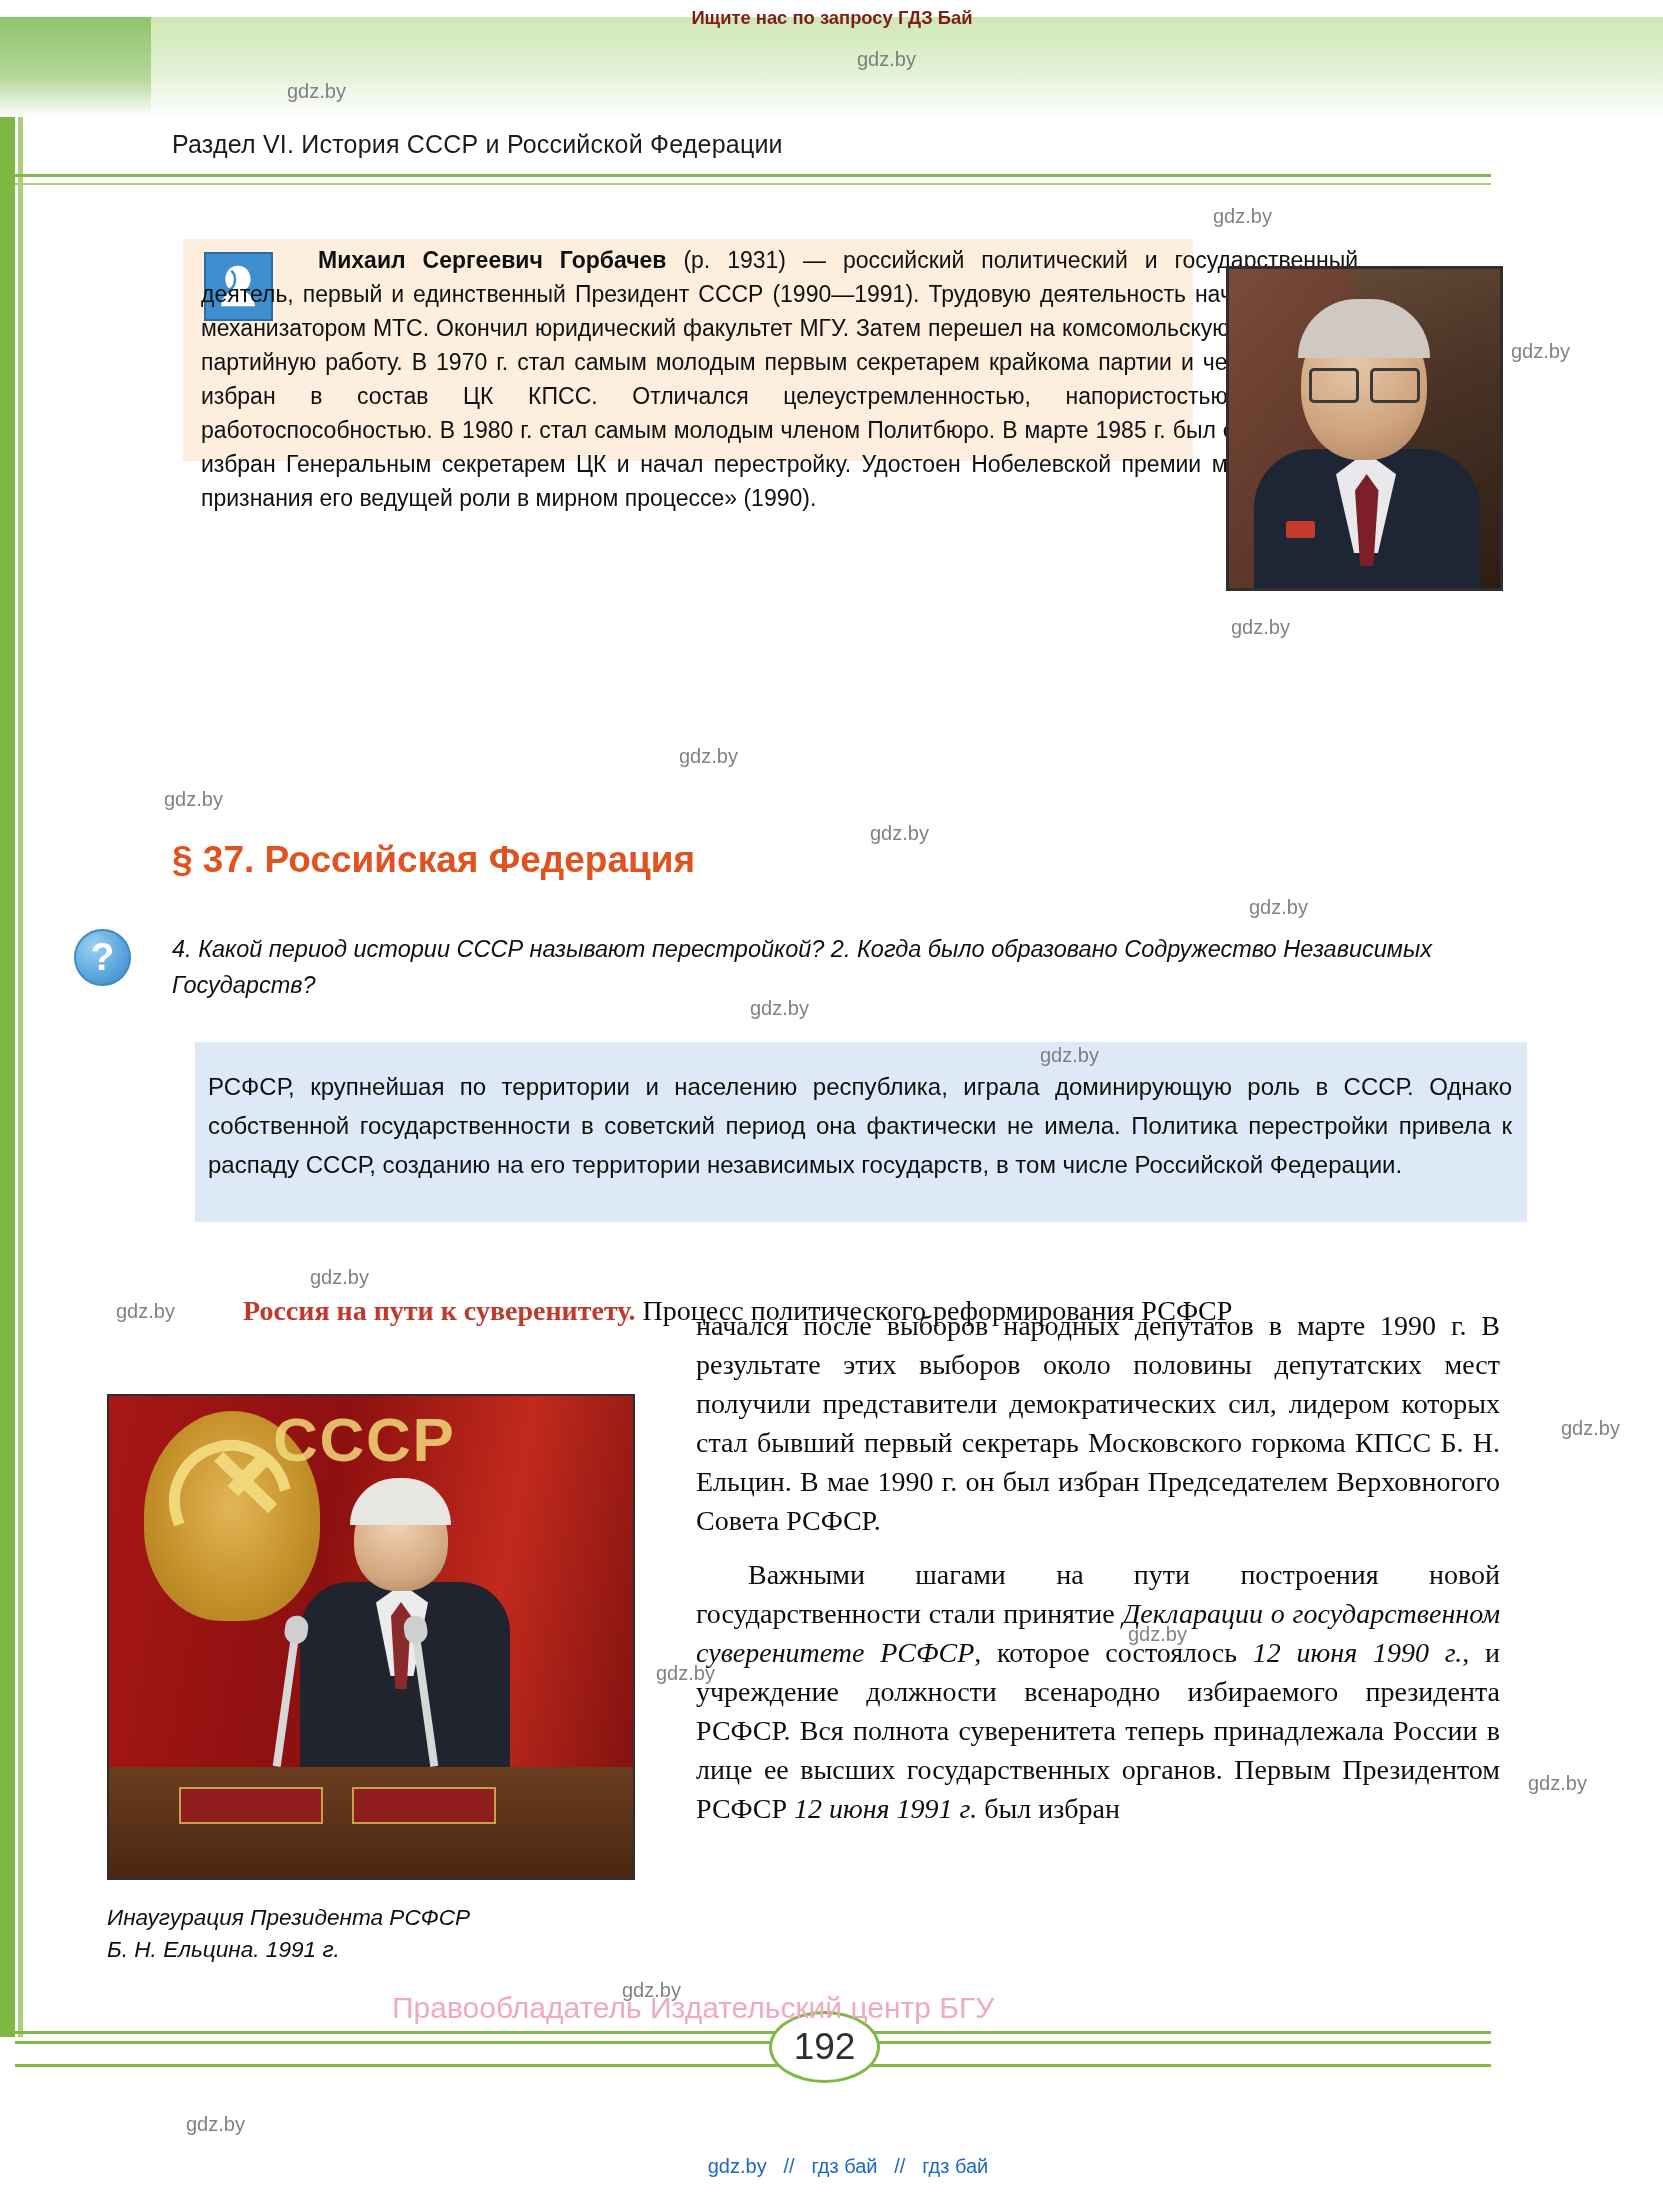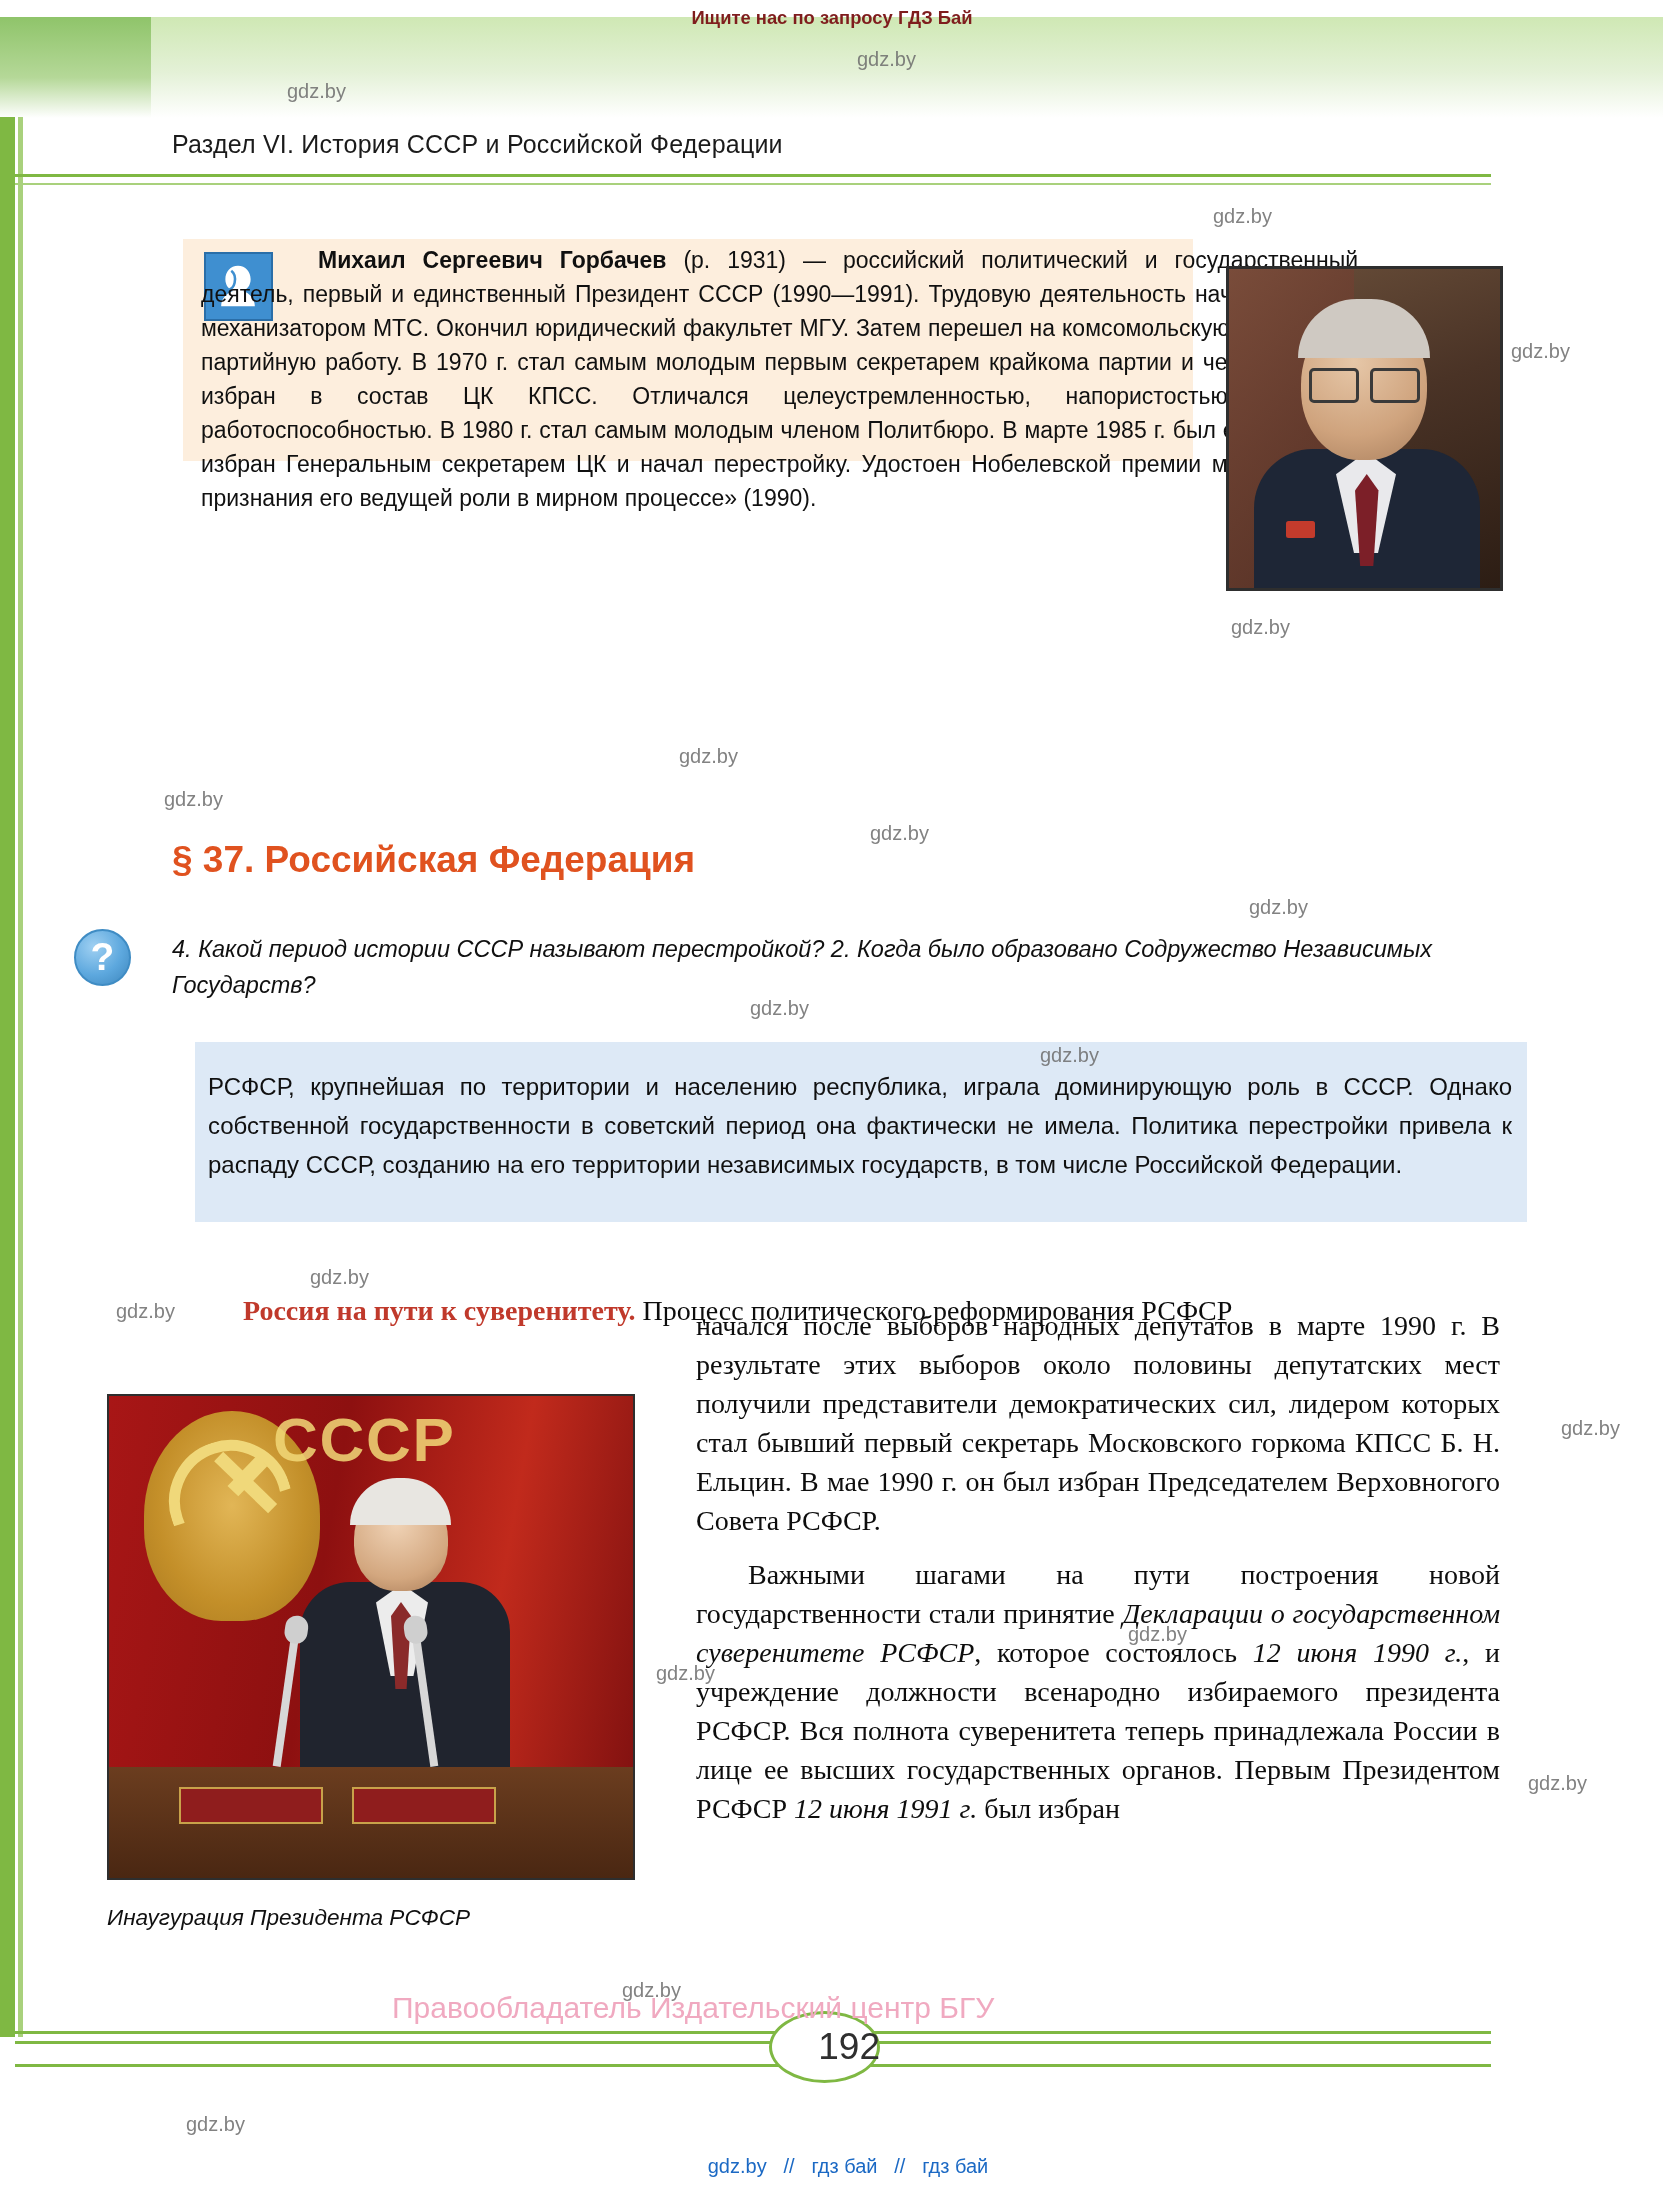--- a/index.html
+++ b/index.html
@@ -375,21 +375,21 @@
     width: 111px; height: 72px;
     border: 3.4px solid #7fb843;
     border-radius: 50%;
     background: #ffffff;
     box-sizing: border-box;
   }
   .page-num {
     position: absolute;
     top: 2026px; left: 769px;
     width: 111px;
-    text-align: right;
+    text-align: center;
     font-size: 37px;
     color: #2f2f2f;
   }
 
   
   .copyright {
     position: absolute;
     top: 1991px; left: 392px;
     font-size: 30px;
     color: #f0a9c0;
@@ -488,20 +488,21 @@
   <div class="figure-head"></div>
   <div class="figure-hair"></div>
   <div class="mic1"></div>
   <div class="mic2"></div>
   <div class="podium"></div>
   <div class="folder1"></div>
   <div class="folder2"></div>
 </div>
 <div class="caption">
   <div>Инаугурация Президента РСФСР</div>
+  <div>Б. Н. Ельцина. 1991 г.</div>
 </div>
 
 <div class="page-num-circle"></div>
 <div class="page-num">192</div>
 
 <div class="copyright">Правообладатель Издательский центр БГУ</div>
 <div class="footer-links">
   <span>gdz.by</span><span>//</span><span>гдз бай</span><span>//</span><span>гдз бай</span>
 </div>
 

